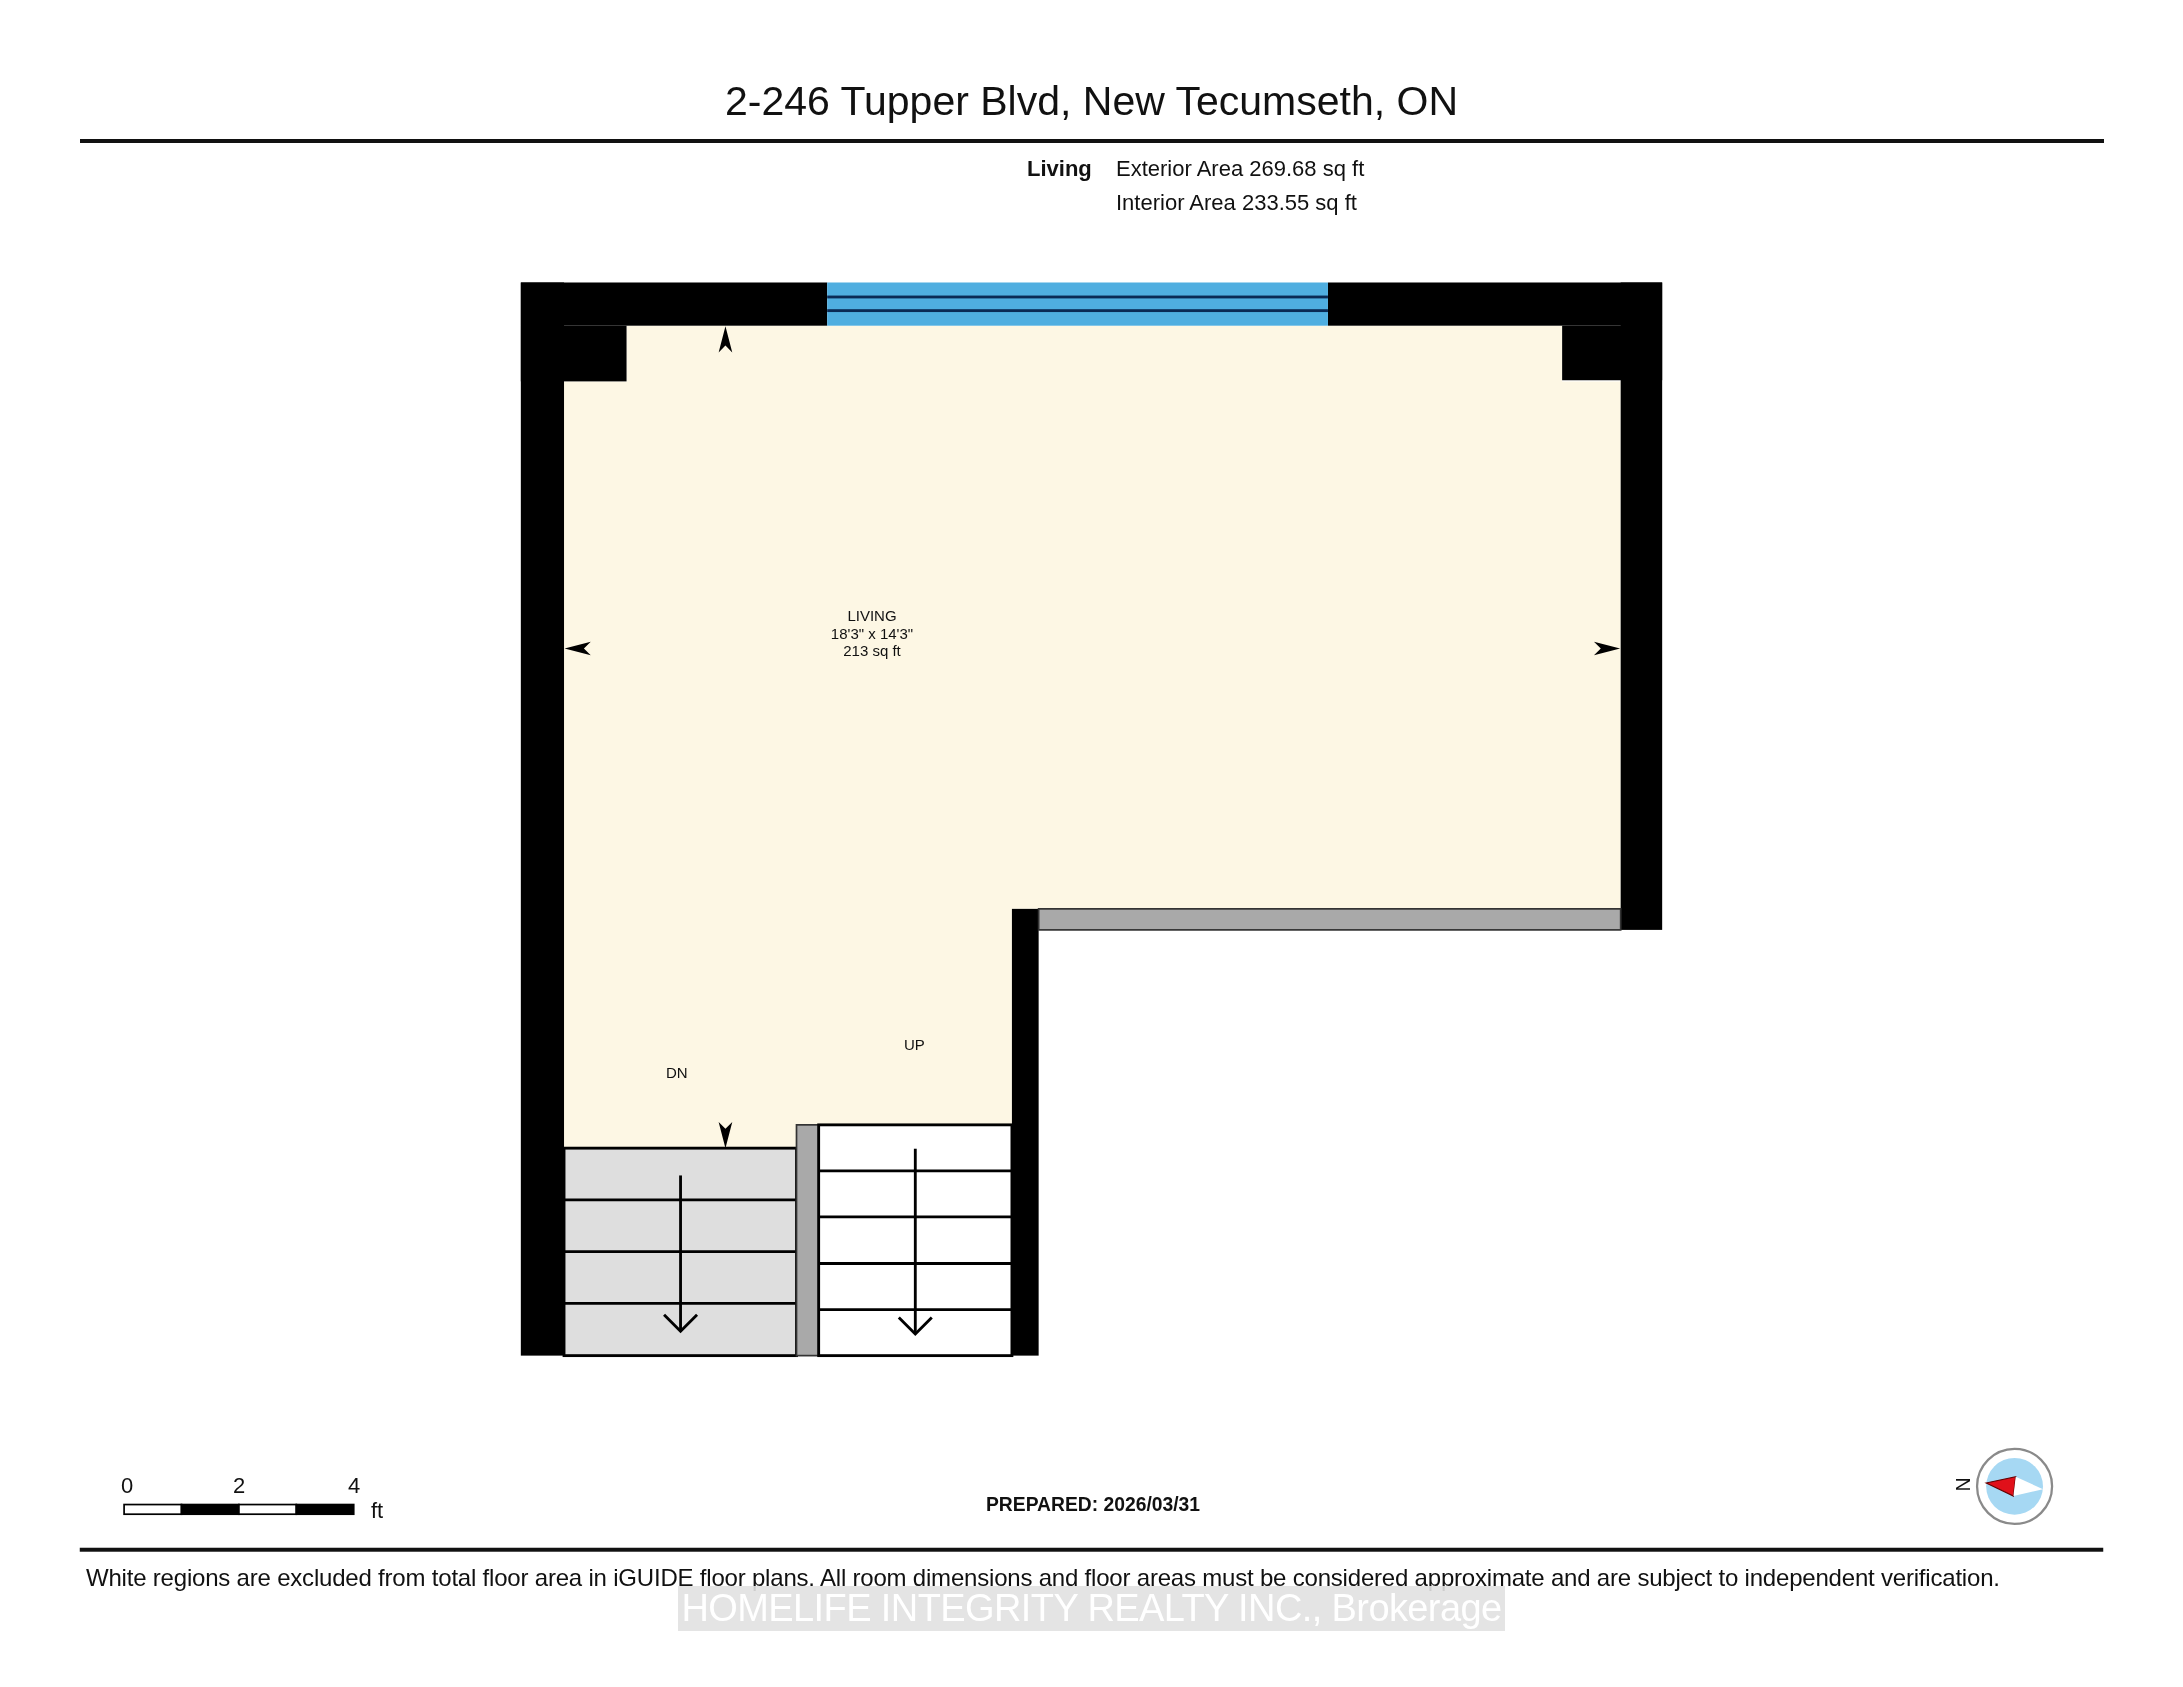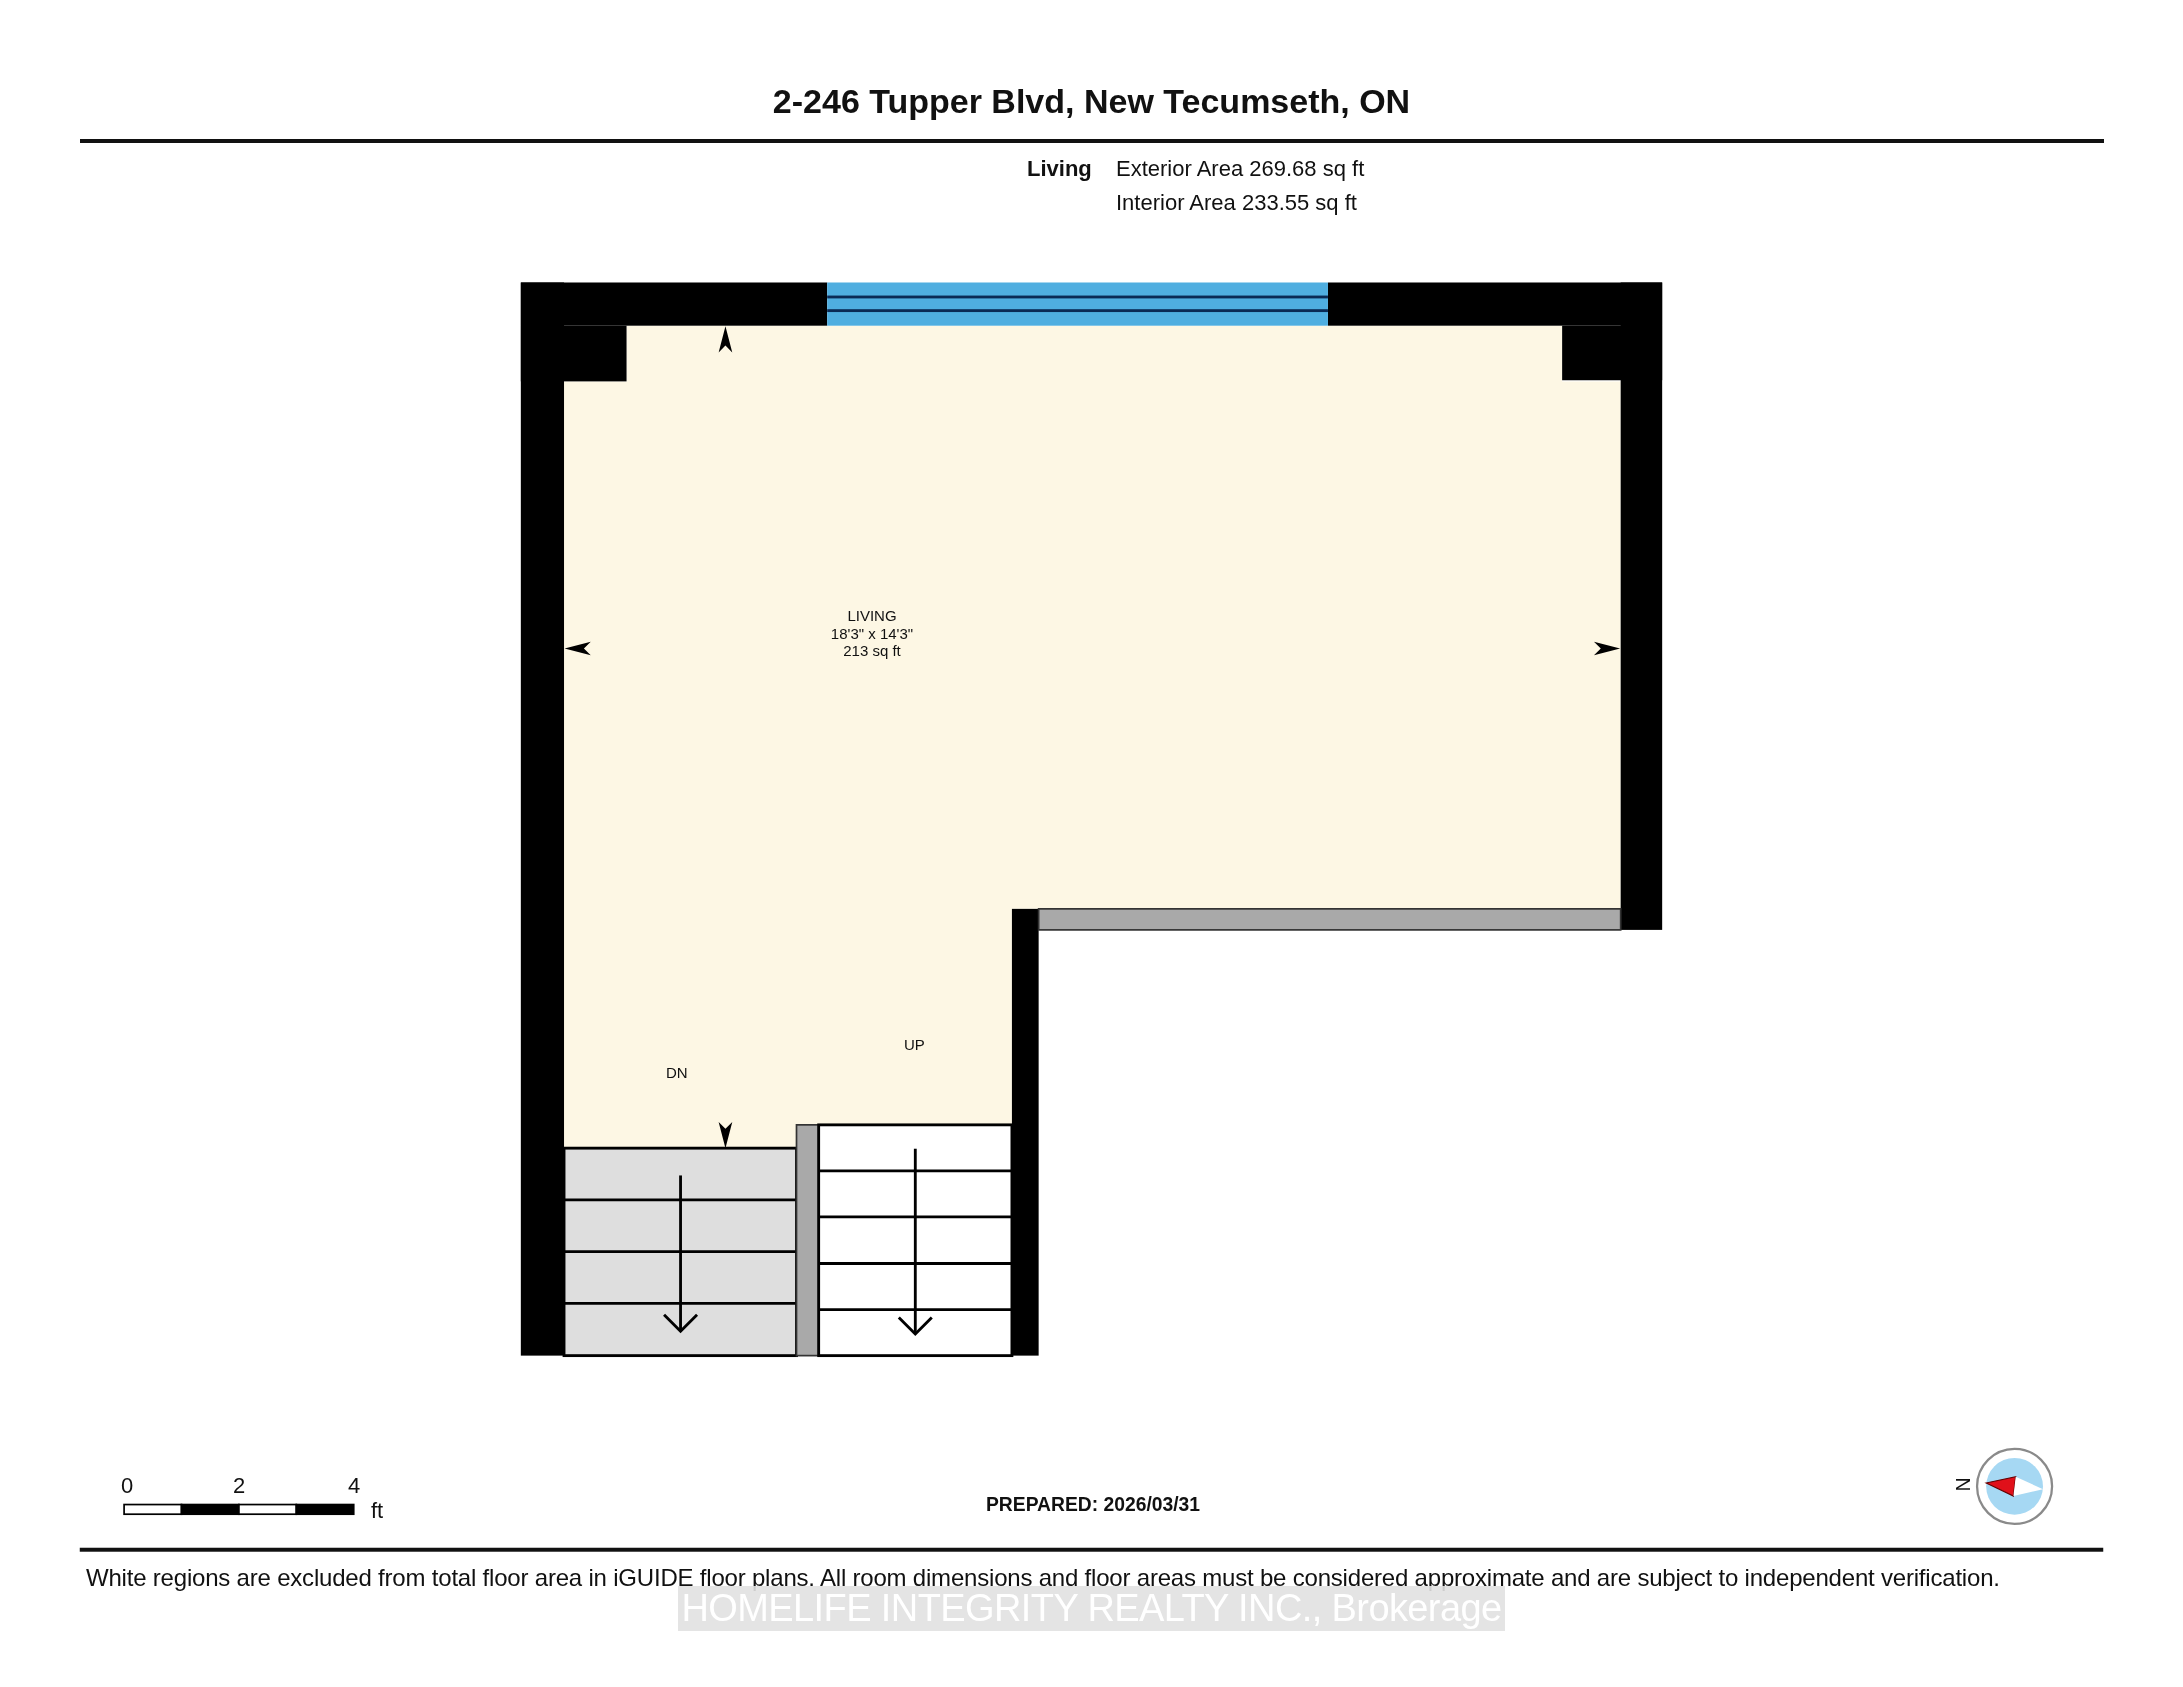--- a/index.html
+++ b/index.html
@@ -1,18 +1,18 @@
 <!DOCTYPE html>
 <html style="font-size:9px"><head>
 <meta charset="utf-8">
 <style>
   html, body { margin:0; padding:0; background:#ffffff; }
   body { width:2183px; height:1687px; position:relative; overflow:hidden; font-family:"Liberation Sans", sans-serif; color:#111; }
   .abs { position:absolute; }
-  #title { left:0; width:2183px; top:78px; text-align:center; font-weight:bold; font-size:34px; line-height:47px; color:#111; }
+  #title { left:0; width:2183px; top:78px; text-align:center; font-weight:normal; font-size:41px; line-height:47px; color:#111; }
   .rule { left:80px; width:2024px; height:4px; background:#111; }
   .area-label { font-size:22px; line-height:25px; white-space:nowrap; }
   .area-label.bold { font-weight:bold; }
   #plan { left:0; top:0; width:2183px; height:1687px; }
   .room-text { font-size:15px; line-height:17.6px; text-align:center; white-space:nowrap; }
   .stair-label { font-size:15px; line-height:17px; white-space:nowrap; }
   .scale-num { font-size:22px; line-height:25px; }
   #prepared { left:986px; top:1493px; font-size:19.3px; line-height:23px; white-space:nowrap;font-weight:bold; }
   #disclaimer { left:86px; top:1567px; font-size:24px; line-height:21.6px; white-space:nowrap; letter-spacing:-0.2px; }
   #watermark { left:0; width:2183px; top:1586px; text-align:center; }

